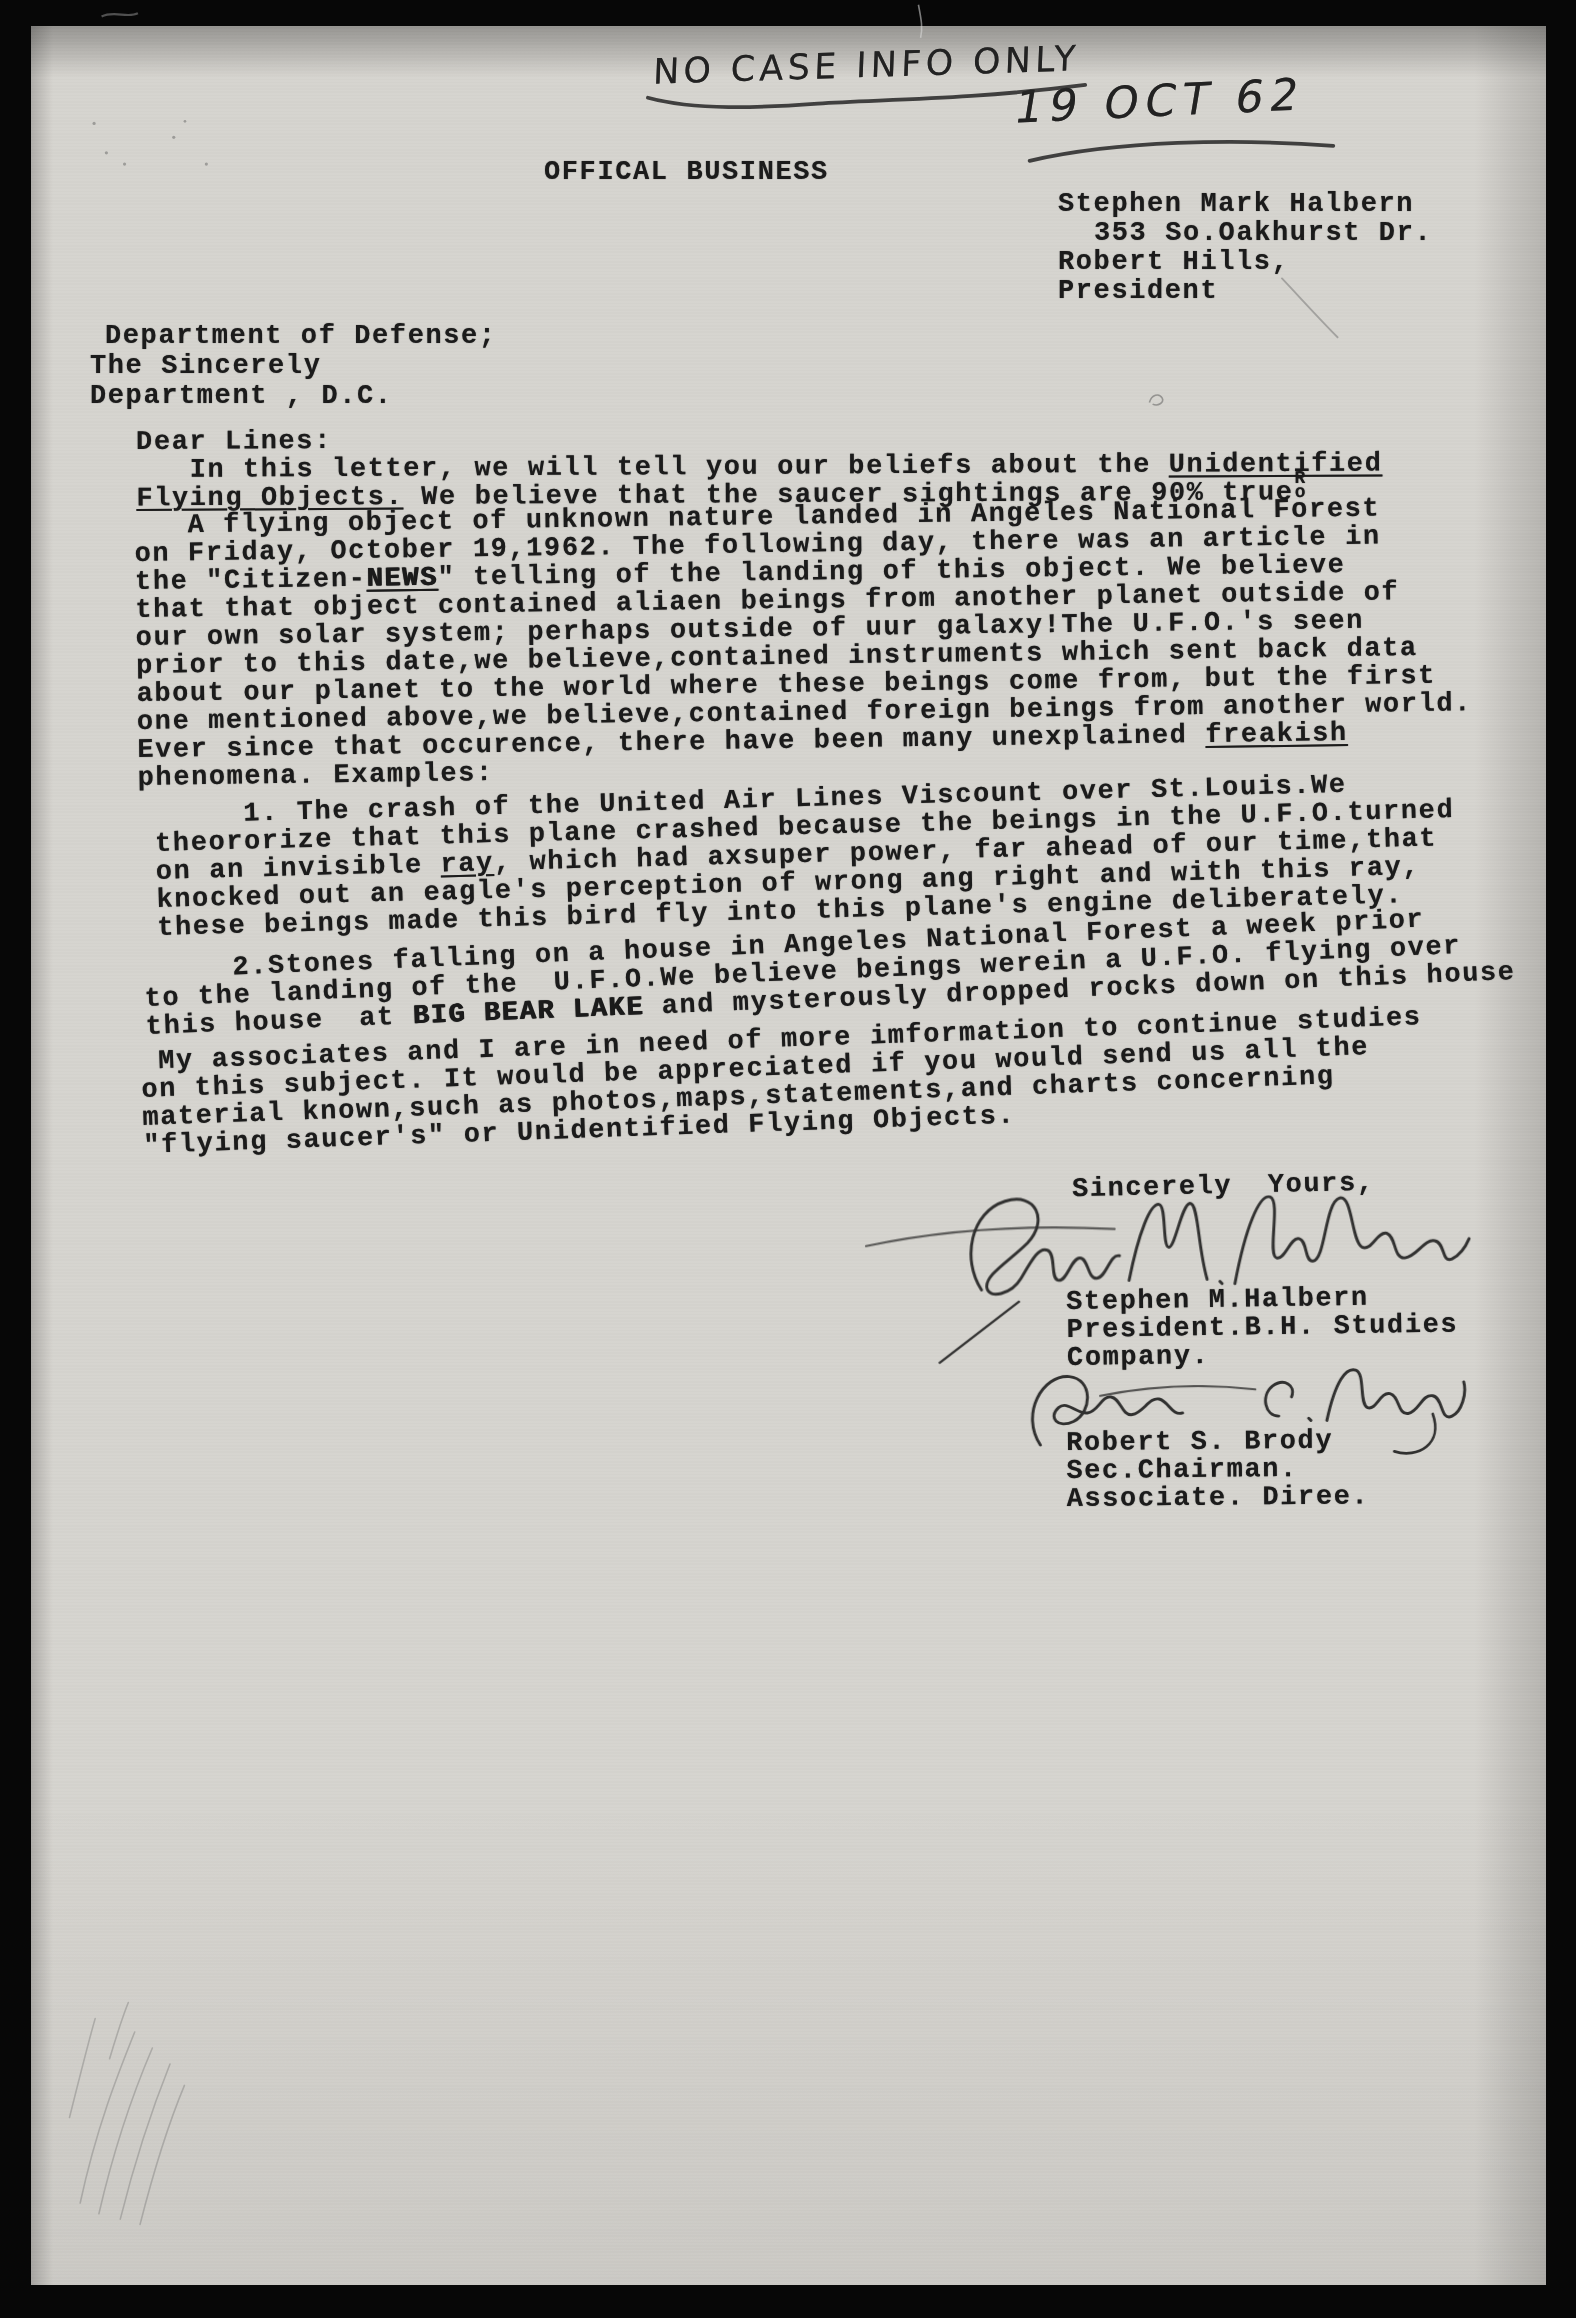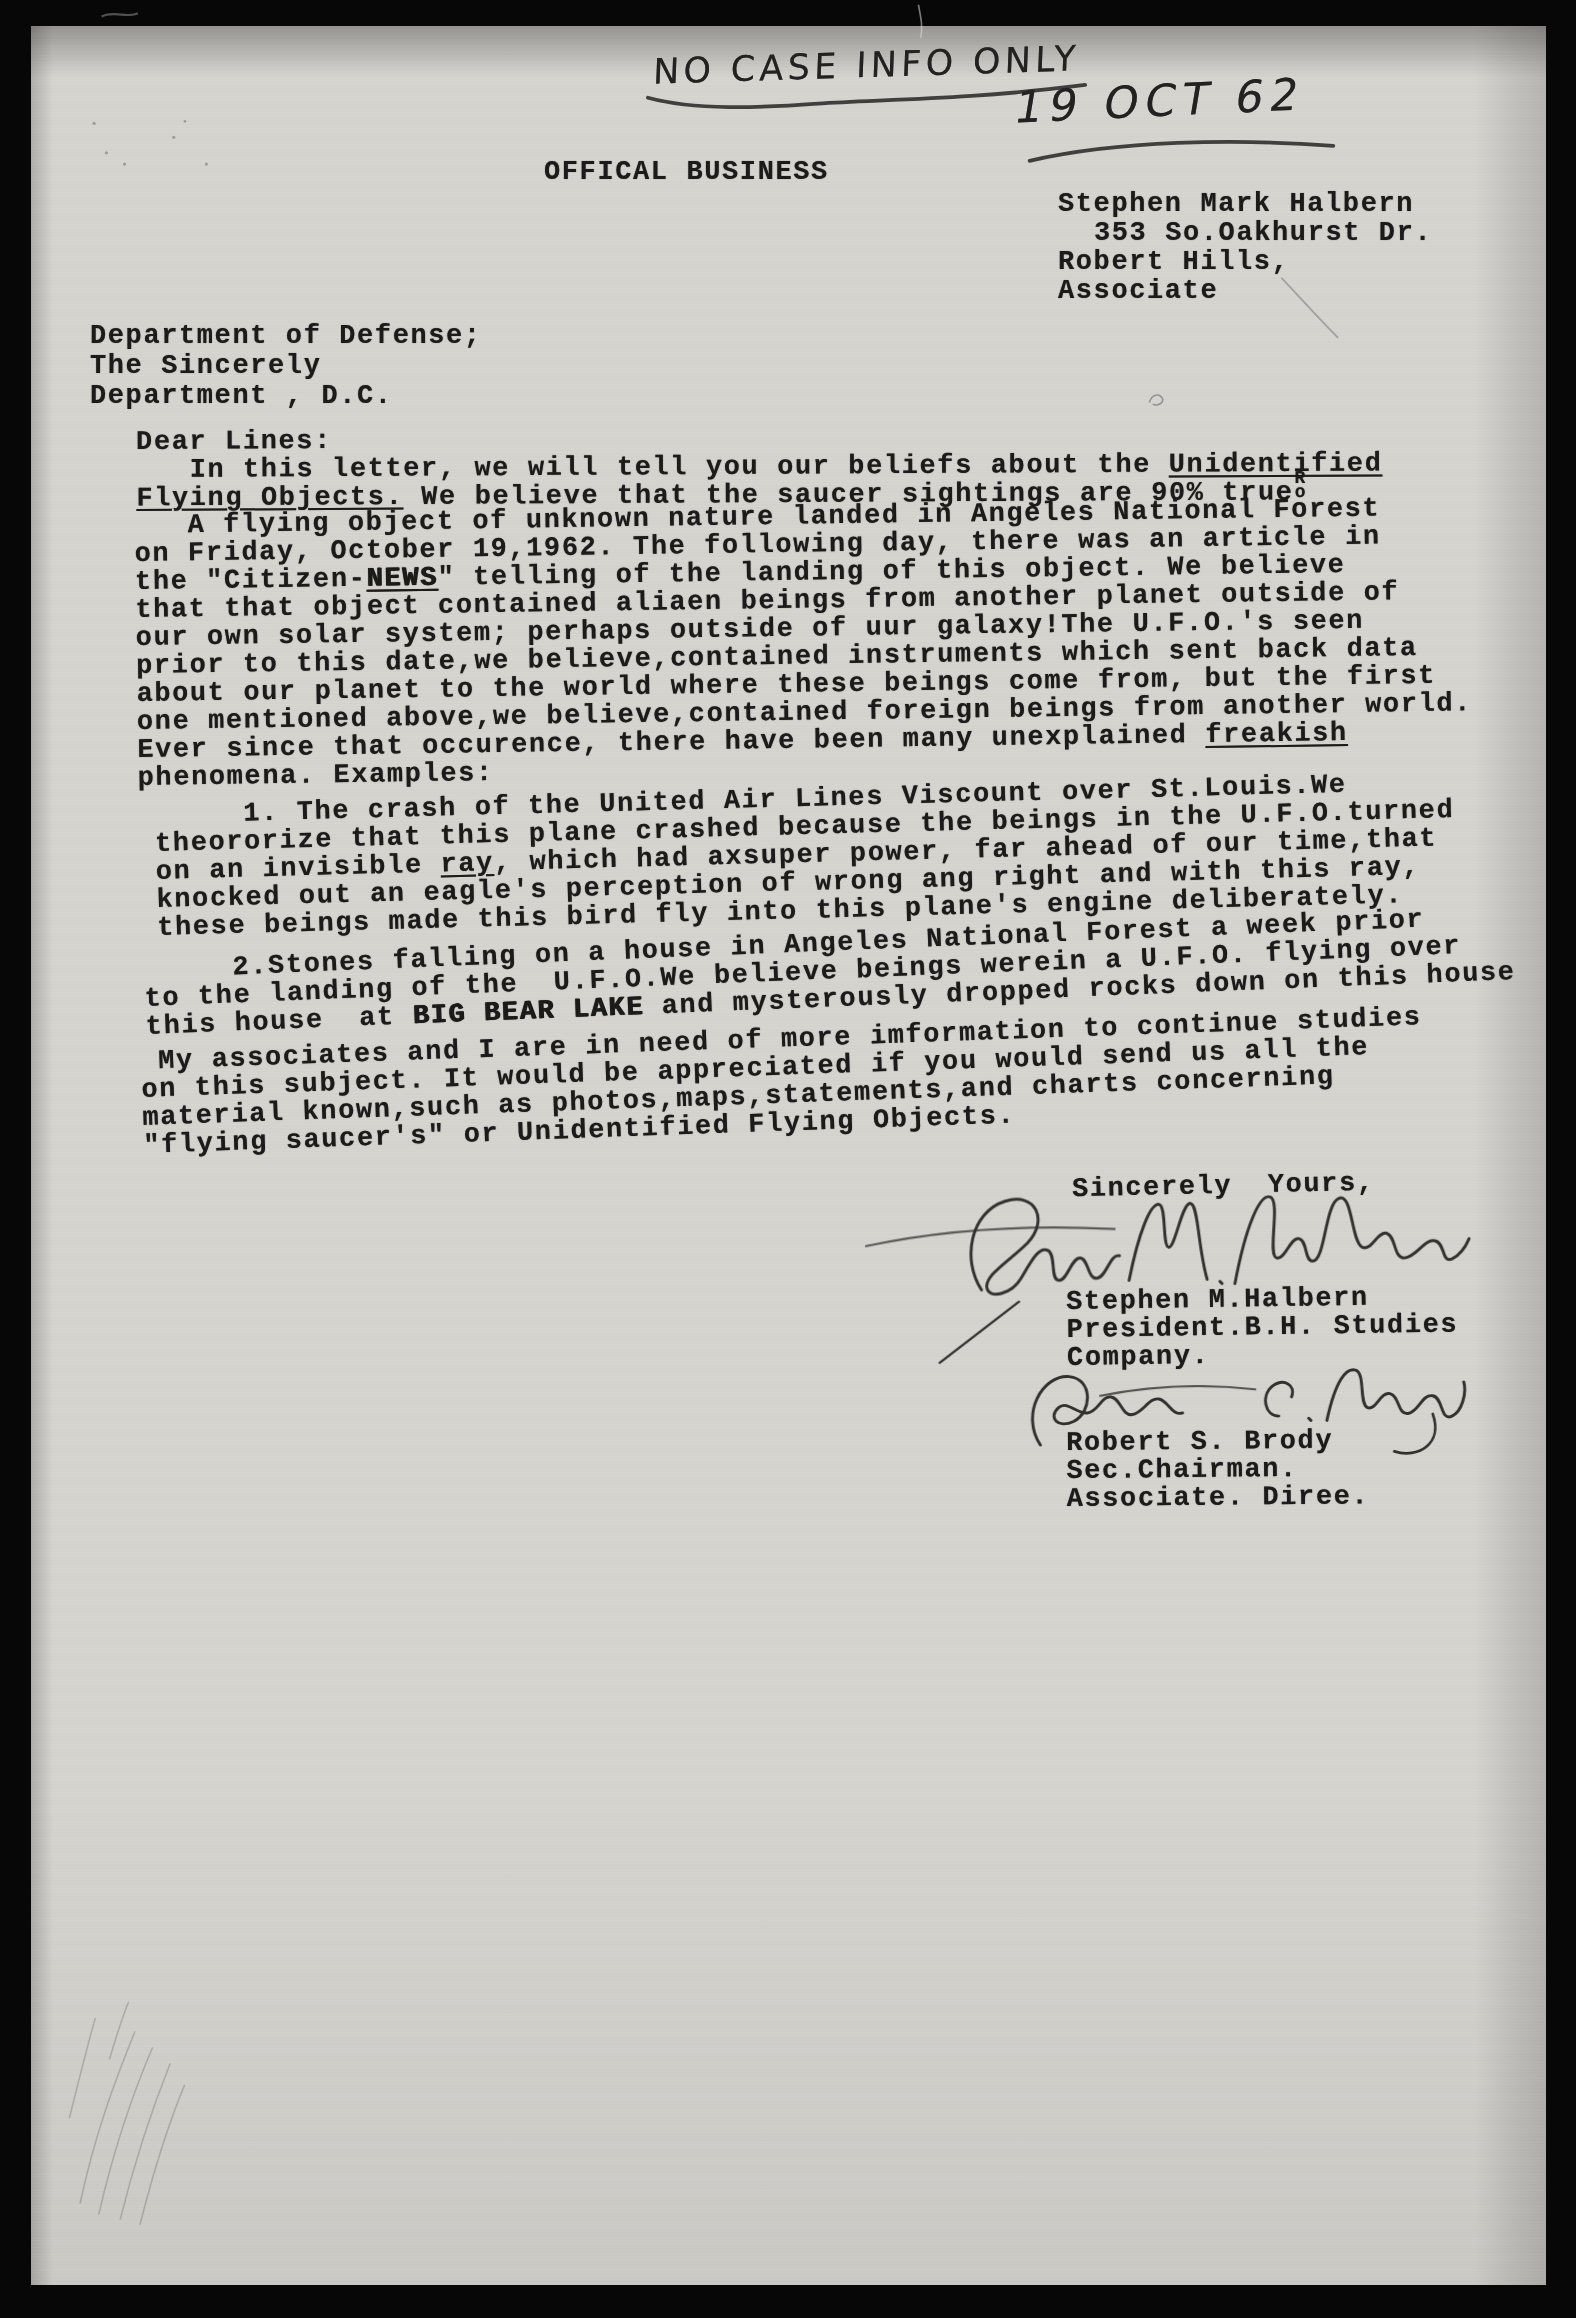--- a/index.html
+++ b/index.html
@@ -47,24 +47,24 @@
   <div class="hand note">NO CASE INFO ONLY</div>
   <div class="hand hdate">19 OCT 62</div>
 
   <div class="typed">
     <div class="heading">OFFICAL BUSINESS</div>
     <div id="blocks">
         <div class="blk" style="top: 190px; left: 1058px; transform: rotate(0deg);">
           <div class="tline" style="height: 29px; line-height: 29px;">Stephen Mark Halbern</div>
           <div class="tline" style="height: 29px; line-height: 29px; margin-left: 36px;">353 So.Oakhurst Dr.</div>
           <div class="tline" style="height: 29px; line-height: 29px;">Robert Hills,</div>
-          <div class="tline" style="height: 29px; line-height: 29px;">Associate</div>
+          <div class="tline" style="height: 29px; line-height: 29px;">President</div>
         </div>
         <div class="blk" style="top: 321px; left: 90px; transform: rotate(0deg);">
-          <div class="tline" style="height: 30px; line-height: 30px;">Department of Defense;</div>
+          <div class="tline" style="height: 30px; line-height: 30px; margin-left: 15px;">Department of Defense;</div>
           <div class="tline" style="height: 30px; line-height: 30px;">The Sincerely</div>
           <div class="tline" style="height: 30px; line-height: 30px;">Department , D.C.</div>
         </div>
         <div class="blk" style="top: 1288px; left: 1066px; transform: rotate(-0.8deg);">
           <div class="tline" style="height: 28px; line-height: 28px;">Stephen M.Halbern</div>
           <div class="tline" style="height: 28px; line-height: 28px;">President.B.H. Studies</div>
           <div class="tline" style="height: 28px; line-height: 28px;">Company.</div>
         </div>
         <div class="blk" style="top: 1429px; left: 1066px; transform: rotate(-0.5deg);">
           <div class="tline" style="height: 28px; line-height: 28px;">Robert S. Brody</div>

